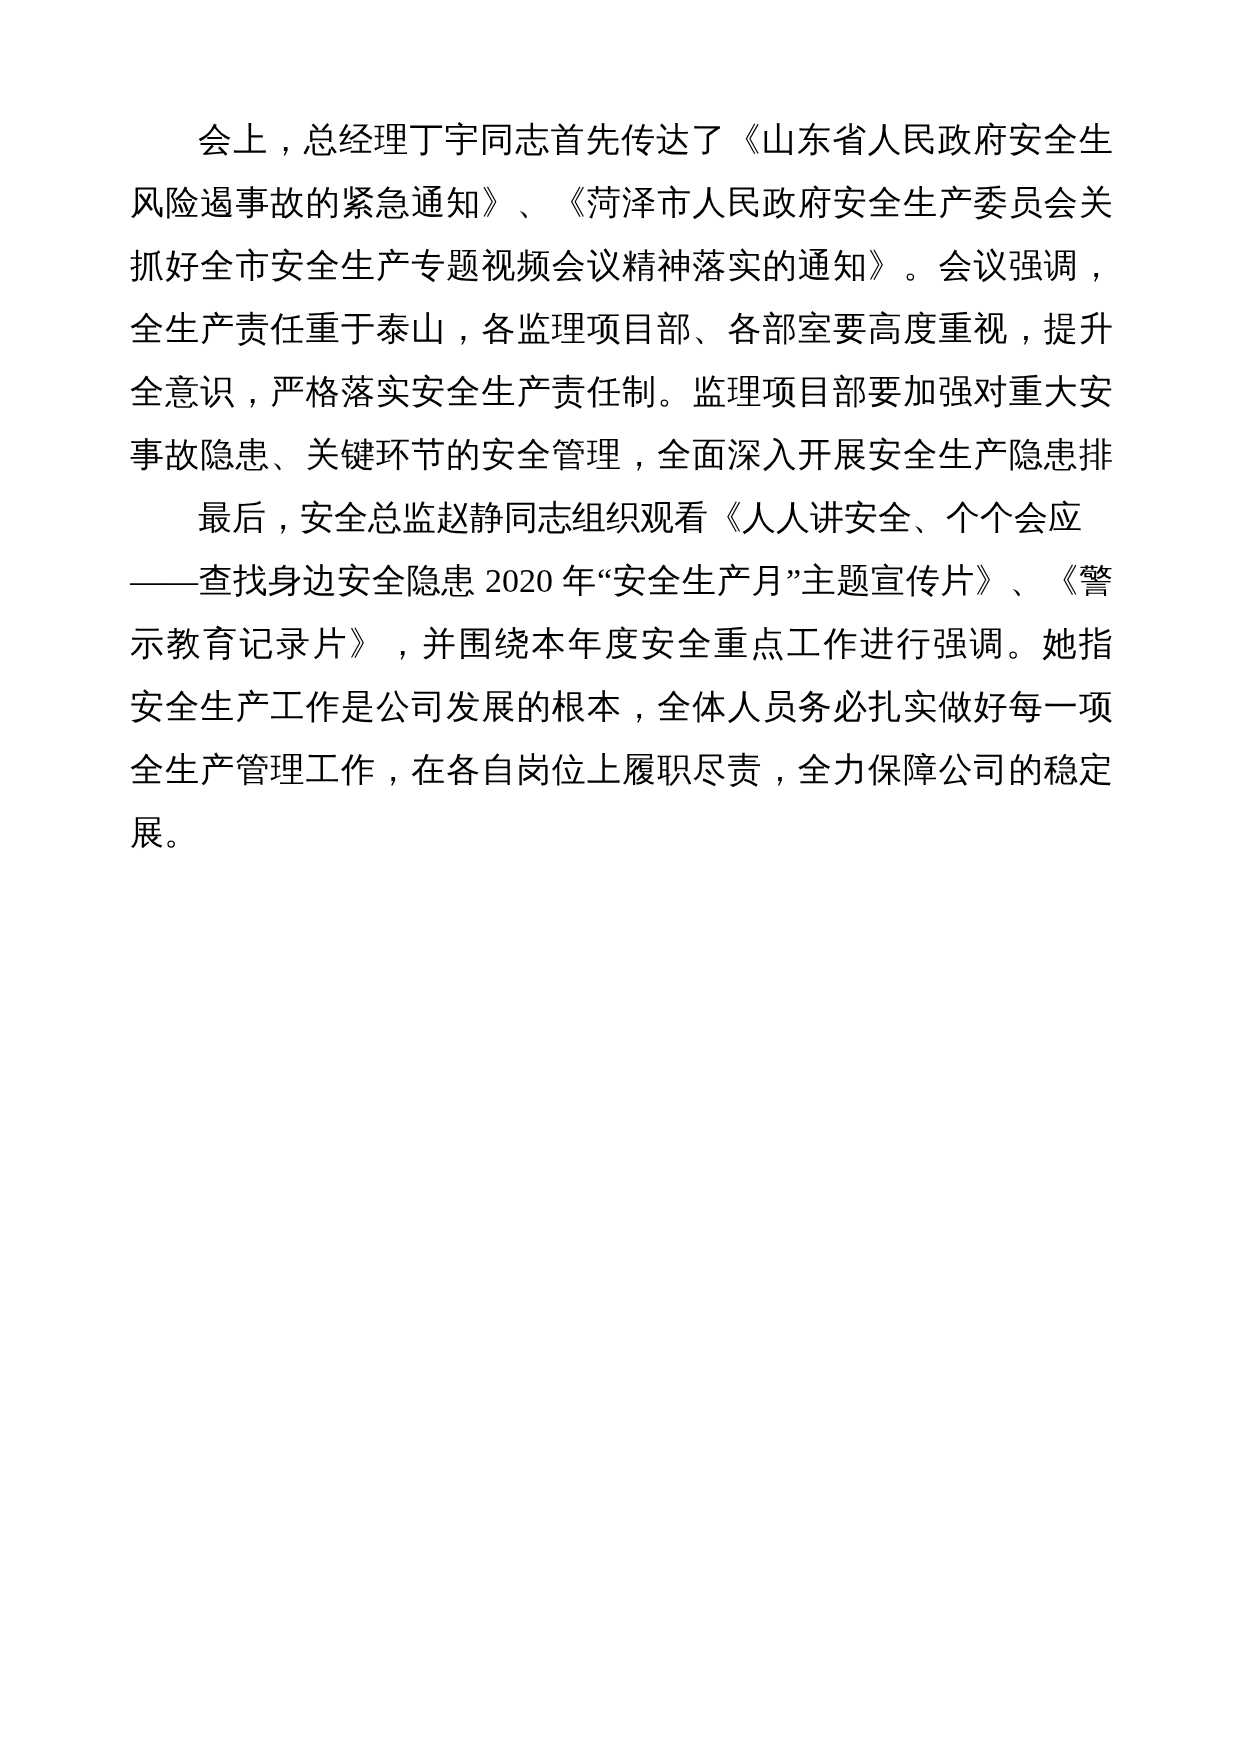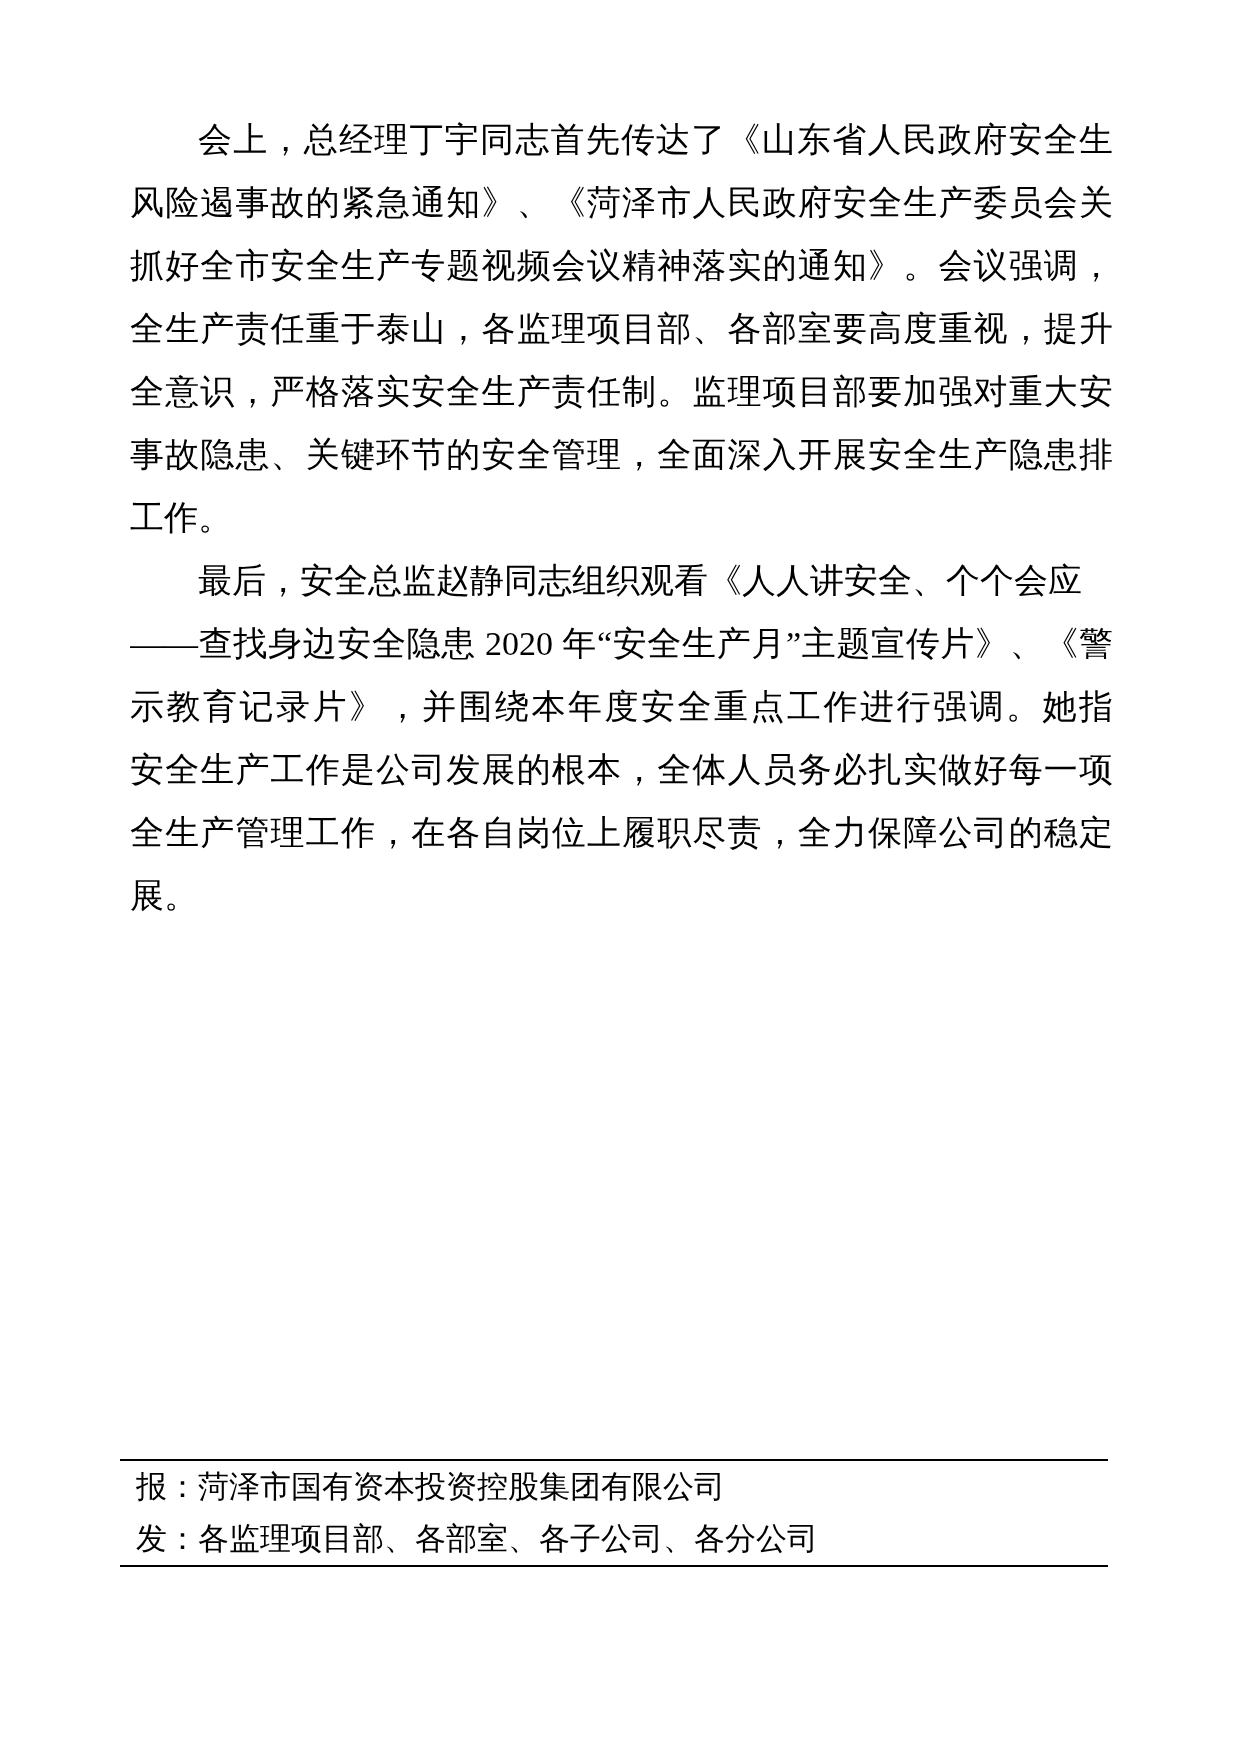--- a/index.html
+++ b/index.html
@@ -58,27 +58,22 @@
 
 <div class="page">
 
   <div class="doc-body">
     <div class="ln just ind">会上，总经理丁宇同志首先传达了《山东省人民政府安全生产</div>
     <div class="ln just">风险遏事故的紧急通知》、《菏泽市人民政府安全生产委员会关于</div>
     <div class="ln just">抓好全市安全生产专题视频会议精神落实的通知》。会议强调，安</div>
     <div class="ln just">全生产责任重于泰山，各监理项目部、各部室要高度重视，提升安</div>
     <div class="ln just">全意识，严格落实安全生产责任制。监理项目部要加强对重大安全</div>
     <div class="ln just">事故隐患、关键环节的安全管理，全面深入开展安全生产隐患排查</div>
-    <div class="ln">工作。</div>
     <div class="ln ind">最后，安全总监赵静同志组织观看《人人讲安全、个个会应急</div>
     <div class="ln just">——查找身边安全隐患 2020 年“安全生产月”主题宣传片》、《警</div>
     <div class="ln just">示教育记录片》，并围绕本年度安全重点工作进行强调。她指出，</div>
     <div class="ln just">安全生产工作是公司发展的根本，全体人员务必扎实做好每一项安</div>
     <div class="ln just">全生产管理工作，在各自岗位上履职尽责，全力保障公司的稳定发</div>
     <div class="ln">展。</div>
   </div>
 
-  <div class="doc-footer">
-    <div class="frow">报：菏泽市国有资本投资控股集团有限公司</div>
-    <div class="frow">发：各监理项目部、各部室、各子公司、各分公司</div>
-  </div>
 
 </div>
 
 </body></html>

